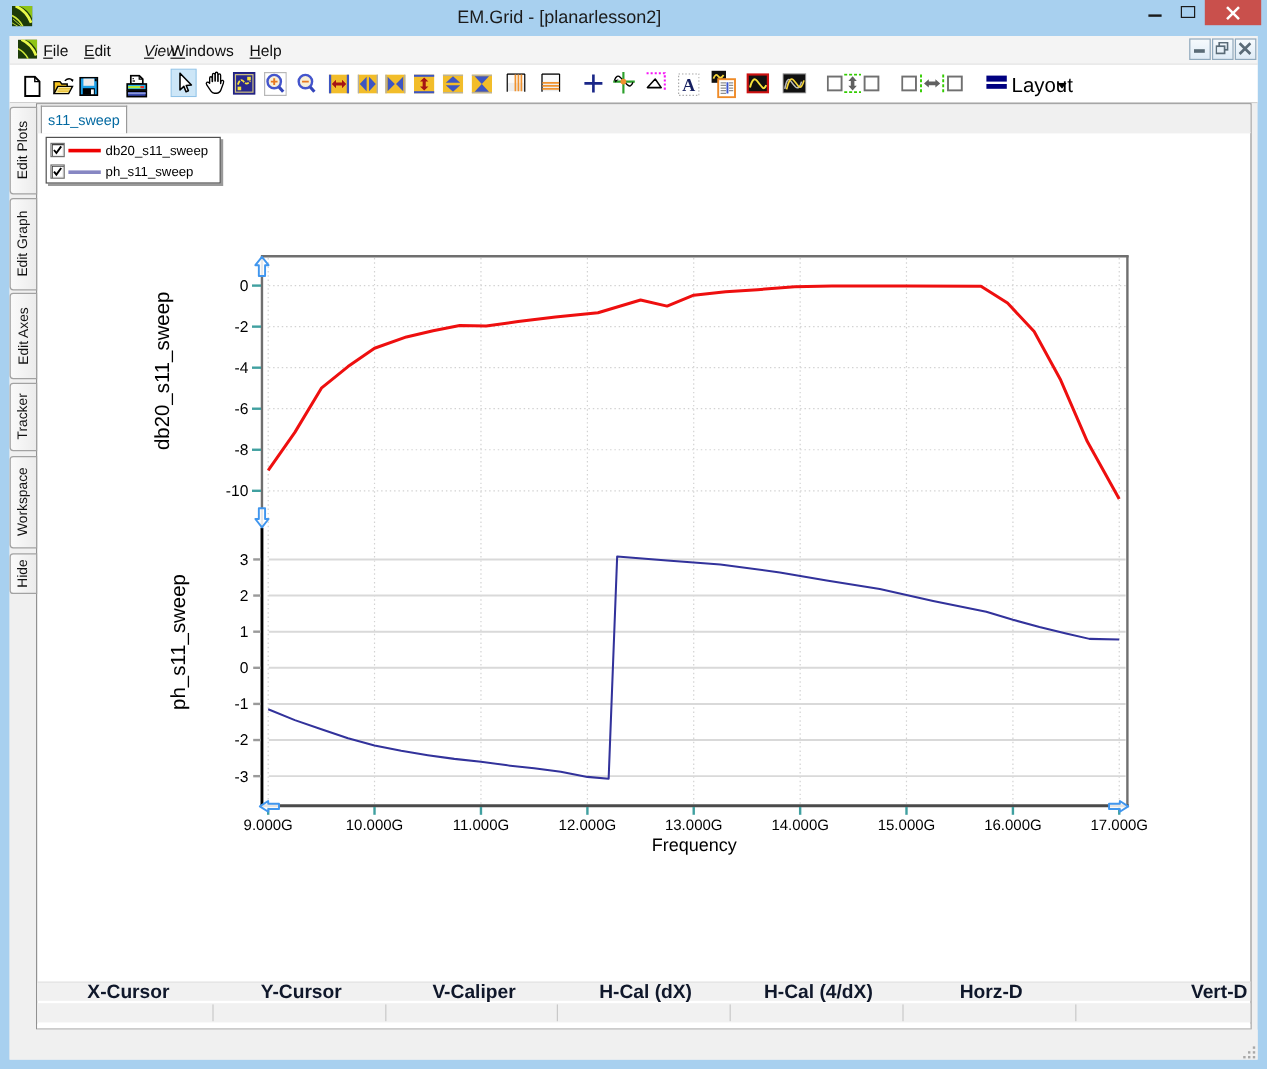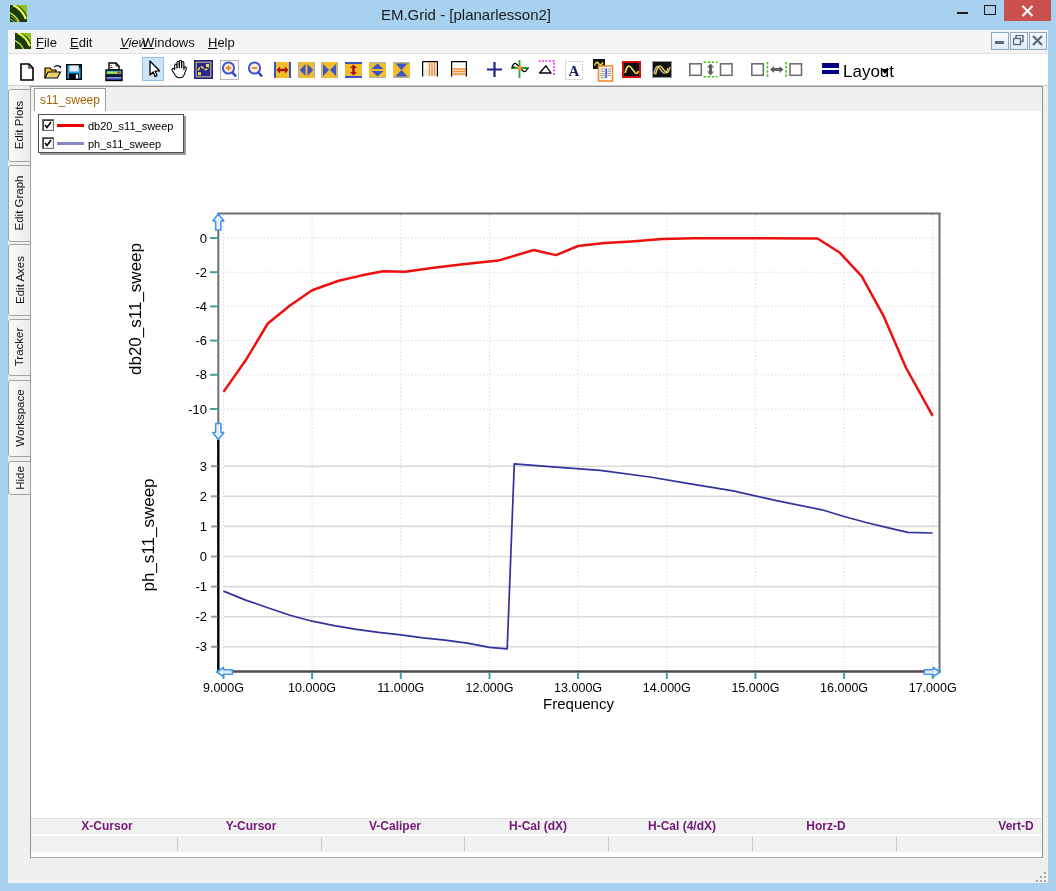--- a/index.html
+++ b/index.html
@@ -13,37 +13,37 @@
 #menubar{left:8px;top:30px;width:1040px;height:23px;background:#f4f4f4;border-bottom:1px solid #e2e2e2;}
 .menuitem{top:35px;font-size:13px;color:#111;}
 .menuitem u{text-decoration:underline;}
 #toolbar{left:8px;top:54px;width:1040px;height:31px;background:#ffffff;border-bottom:1px solid #cfcfcf;}
 #sidebarbg{left:8px;top:86px;width:22px;height:772px;background:#f0f0f0;}
 #bottomstrip{left:8px;top:858px;width:1040px;height:25px;background:#f0f0f0;}
 
 #panel{left:30px;top:86px;width:1011px;height:770px;border:1px solid #919191;background:#ffffff;}
 #tabstrip{left:31px;top:87px;width:1011px;height:23px;background:#f0f0f0;border-bottom:1px solid #f0f0f0;}
 #tab1{left:34px;top:88px;width:70px;height:22px;background:#ffffff;border:1px solid #9a9a9a;border-bottom:none;
-  font-size:12px;text-align:center;line-height:22px;color:#a16207;}
+  font-size:12px;text-align:center;line-height:22px;color:#0369a1;}
 
 .vtab{left:8px;width:21px;background:linear-gradient(to right,#fafafa,#ececec);
   border:1px solid #a2a2a2;border-radius:3px 0 0 3px;display:flex;align-items:center;justify-content:center;}
 .vtab span{transform:rotate(-90deg);white-space:nowrap;font-size:11.5px;color:#111;}
 
 #legend{left:38px;top:114px;width:144px;height:37px;background:#fff;border:1px solid #505050;
   box-shadow:2px 2px 0 #9a9a9a;}
 .lchk{left:4px;width:10px;height:10px;background:#fff;border:1px solid #707070;
   box-shadow:inset 1px 1px 0 #404040, inset -1px -1px 0 #e8e8e8;}
 .lchk svg{position:absolute;left:0px;top:0px;}
 .lline{left:19px;width:27px;height:3px;}
 .ltext{left:50px;font-size:11px;color:#000;padding-top:1px;}
 
 #sthead{left:31px;top:818px;width:1011px;height:15px;background:#f1f1f1;border-top:1px solid #e3e3e3;}
 #strow2{left:31px;top:836px;width:1011px;height:16px;background:#f1f1f1;}
-.sth{top:819px;width:144px;text-align:center;font-size:12px;font-weight:bold;color:#701a75;}
+.sth{top:819px;width:144px;text-align:center;font-size:16px;font-weight:bold;color:#0f172a;}
 .stsep{top:837px;width:1px;height:14px;background:#c9c9c9;}
 #panelbot{left:31px;top:853px;width:1011px;height:4px;background:#ffffff;border-bottom:1px solid #ababab;}
 
 .grip{width:2px;height:2px;background:#a8a8a8;}
 </style>
 </head>
 <body>
 <div id="titlebar" class="abs"></div>
 <div id="titletext" class="abs">EM.Grid - [planarlesson2]</div>
 

